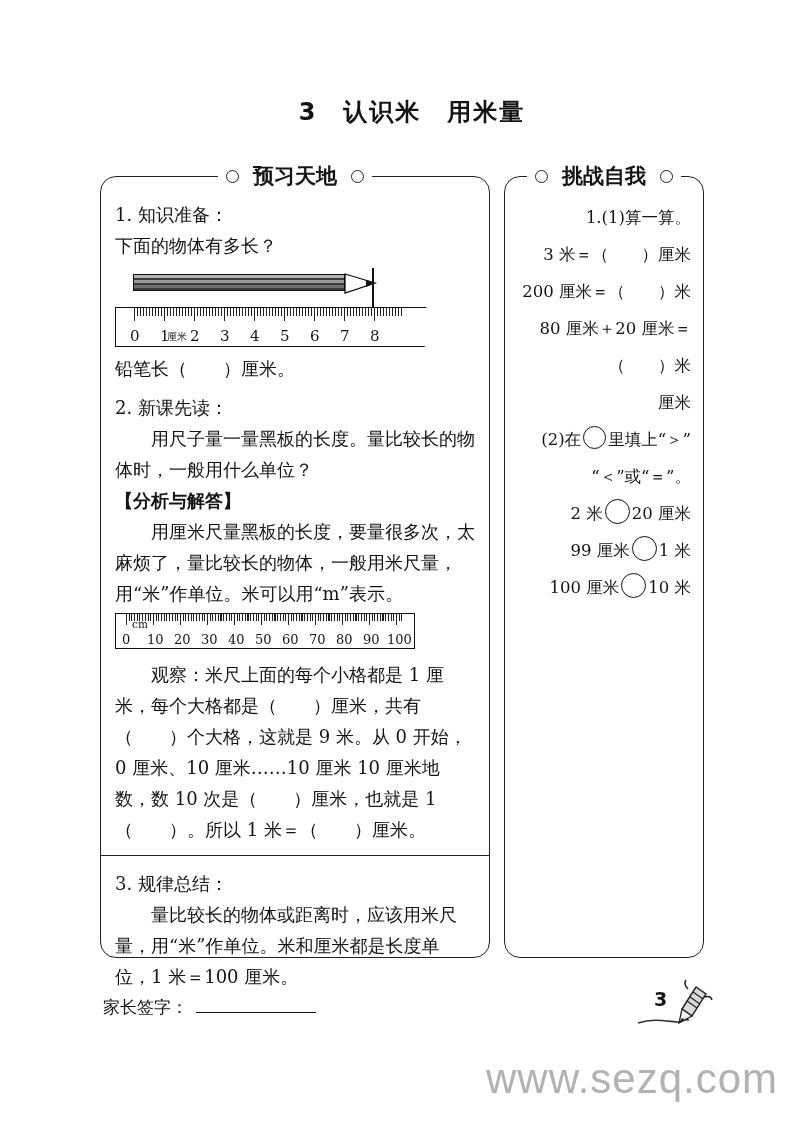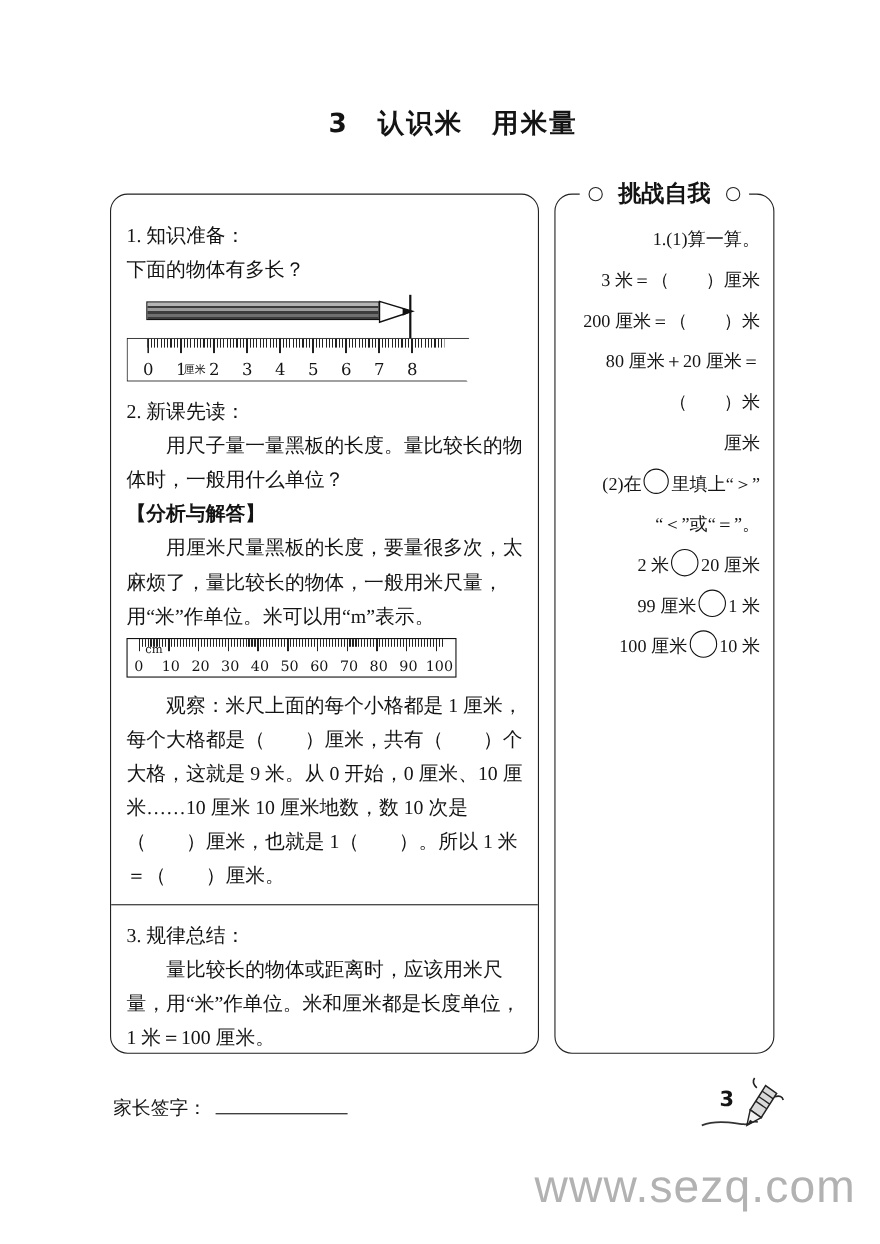--- a/index.html
+++ b/index.html
@@ -21,21 +21,21 @@
   .right-panel{left:504px;top:176px;width:198px;height:780px;}
   .panel-header{
     position:absolute;top:-16px;left:50%;transform:translateX(-50%);
     background:#fff;padding:0 8px;display:flex;align-items:center;gap:14px;
     font-family:"DejaVu Sans","Liberation Sans",sans-serif;
     font-weight:bold;font-size:21px;white-space:nowrap;line-height:30px;
   }
   .hdot{width:11px;height:11px;border:1.8px solid #222;border-radius:50%;background:#fff;flex:0 0 auto;}
   .panel-body{padding:22px 14px 0 14px;font-size:18px;line-height:31px;overflow:hidden;}
   .right-panel .panel-body{padding:22px 12px 0 12px;font-size:16.5px;line-height:37px;text-align:right;}
-  p{margin:0;font-family:Liberation Serif, serif;}
+  p{margin:0;}
   .indent{text-indent:2em;}
   .bold{font-weight:bold;}
   .nowrap{white-space:nowrap;}
   .divider{border-top:1.6px solid #222;margin:10px -14px 12px -14px;height:0;}
 
   
   .fig-cm{position:relative;width:332px;height:86px;margin:4px 0 2px 0;}
   .pencil-body{
     position:absolute;left:18px;top:9px;width:212px;height:17px;
     border:1.2px solid #111;box-sizing:border-box;
@@ -84,20 +84,25 @@
     font-family:"DejaVu Sans","Liberation Sans",sans-serif;}
   .watermark{position:absolute;left:486px;top:1055px;font-size:42px;color:#b2b2b2;
     font-family:"Liberation Sans","DejaVu Sans",sans-serif;letter-spacing:1px;}
 </style>
 </head>
 <body>
 
 <div class="page-title">3　认识米　用米量</div>
 
 <div class="panel left-panel">
+  <div class="panel-header">
+    <span class="hdot"></span>
+    <span>预习天地</span>
+    <span class="hdot"></span>
+  </div>
   <div class="panel-body">
 
     <p>1. 知识准备：</p>
     <p>下面的物体有多长？</p>
 
     <div class="fig-cm">
       <div class="pencil-body"></div>
       <svg class="pencil-tip" width="34" height="24" viewBox="0 0 34 24">
         <polygon points="1,2 31,11 1,21" fill="#ffffff" stroke="#111" stroke-width="1.3"></polygon>
         <polygon points="22,8 31,11 22,15" fill="#111"></polygon>
@@ -112,20 +117,21 @@
         <span class="cn cn2">2</span>
         <span class="cn cn3">3</span>
         <span class="cn cn4">4</span>
         <span class="cn cn5">5</span>
         <span class="cn cn6">6</span>
         <span class="cn cn7">7</span>
         <span class="cn cn8">8</span>
       </div>
     </div>
 
+    <p>铅笔长（　　）厘米。</p>
 
     <p style="margin-top:8px">2. 新课先读：</p>
     <p class="indent">用尺子量一量黑板的长度。量比较长的物体时，一般用什么单位？</p>
     <p class="bold">【分析与解答】</p>
     <p class="indent">用厘米尺量黑板的长度，要量很多次，太麻烦了，量比较长的物体，一般用米尺量，用“米”作单位。米可以用“m”表示。</p>
 
     <div class="fig-m">
       <div class="m-ruler">
         <div class="minor"></div>
         <div class="major"></div>

